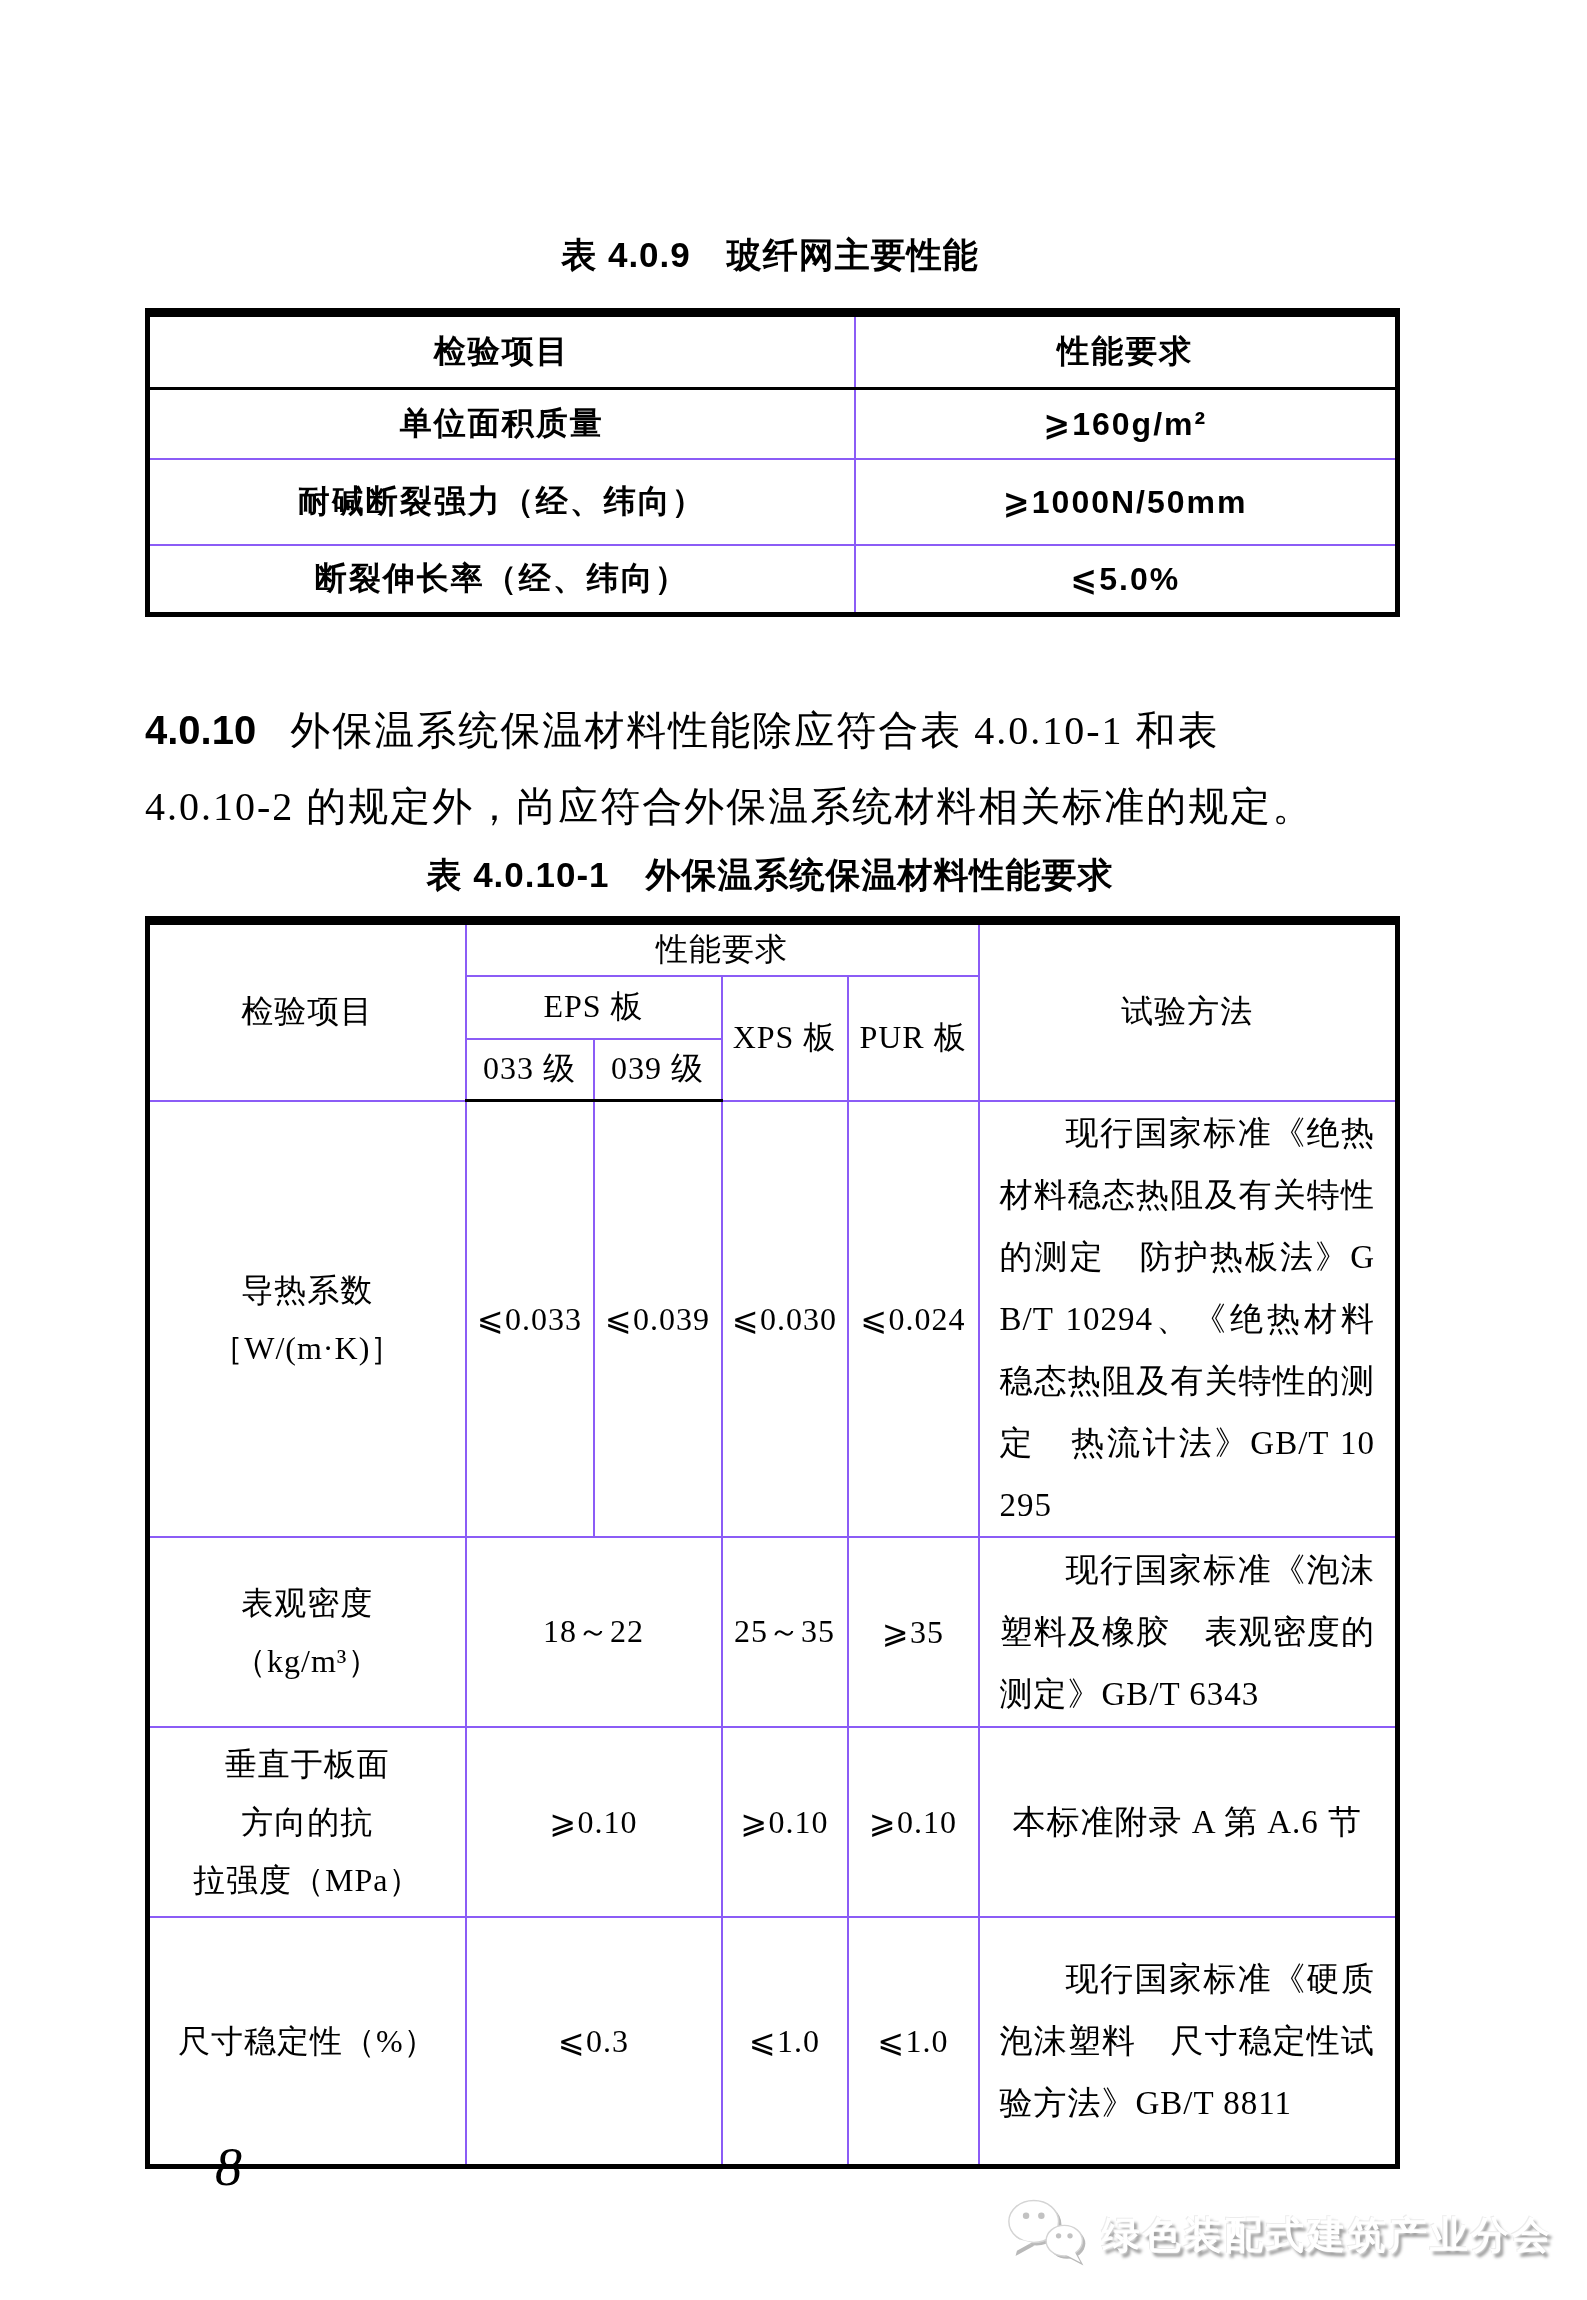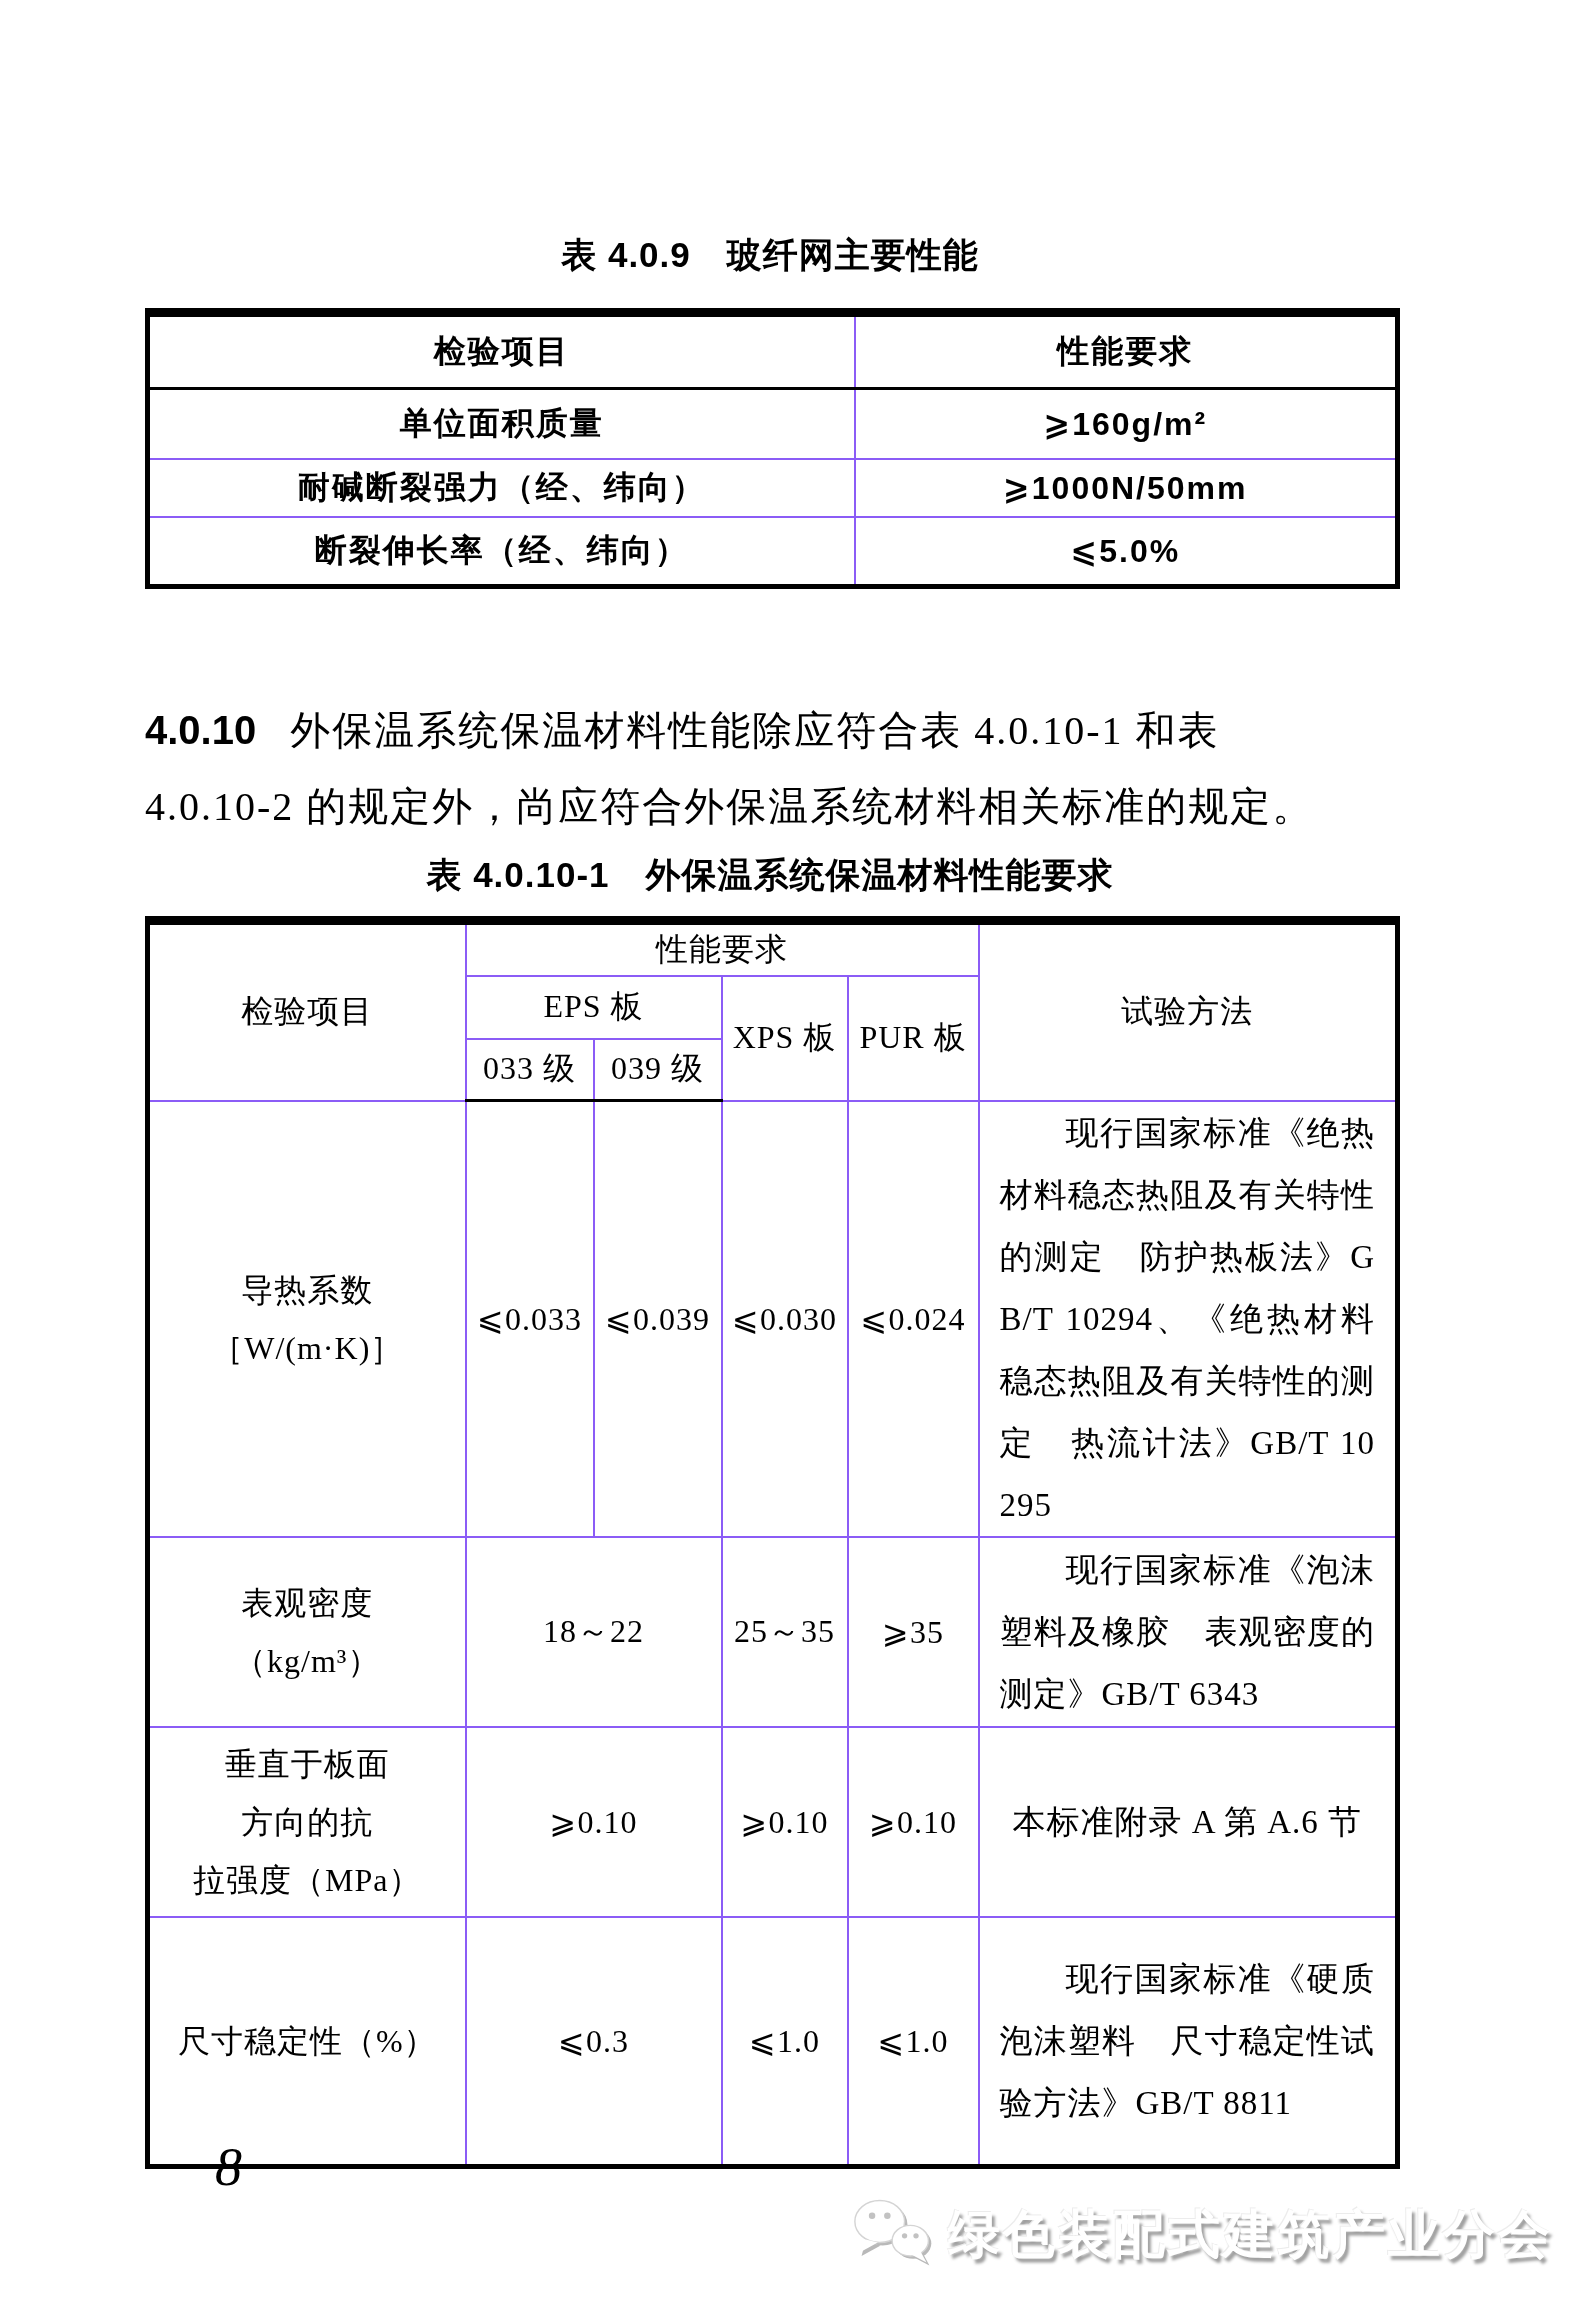--- a/index.html
+++ b/index.html
@@ -36,21 +36,21 @@
   table.t2 td.method{text-align:justify;text-indent:2em;padding:0 20px;
                      line-height:62px;word-break:break-all;font-size:33px;}
   table.t2 td.method-center{text-align:center;text-indent:0;padding:0 10px;}
   table.t2 tr.hdr3 td{border-bottom:3px solid #000;}
 
   
   .page-num{position:absolute;left:215px;top:2136px;font-size:54px;font-style:italic;
             font-family:"Liberation Serif","DejaVu Serif",serif;}
   .watermark{position:absolute;right:34px;top:2196px;display:flex;align-items:center;gap:10px;}
   .watermark .wm-text{font-family:Liberation Sans, sans-serif;
-            font-weight:bold;font-size:52px;letter-spacing:3px;color:#ffffff;
+            font-weight:bold;font-size:38px;letter-spacing:3px;color:#ffffff;
             text-shadow:-1px -1px 0 #ececec, 3px 4px 3px #9f9f9f;}
 </style>
 </head>
 <body>
 
 <div class="page">
 
   <div class="tbl-title t1-title">表 4.0.9　玻纤网主要性能</div>
 
   <table class="t1 doc">
@@ -60,21 +60,21 @@
       </colgroup>
     <tbody>
       <tr class="hdr" style="height:76px">
         <td>检验项目</td>
         <td>性能要求</td>
       </tr>
       <tr style="height:70px">
         <td>单位面积质量</td>
         <td>⩾160g/m²</td>
       </tr>
-      <tr style="height:58px">
+      <tr style="height:86px">
         <td>耐碱断裂强力（经、纬向）</td>
         <td>⩾1000N/50mm</td>
       </tr>
       <tr style="height:70px">
         <td>断裂伸长率（经、纬向）</td>
         <td>⩽5.0%</td>
       </tr>
     </tbody>
   </table>
 

